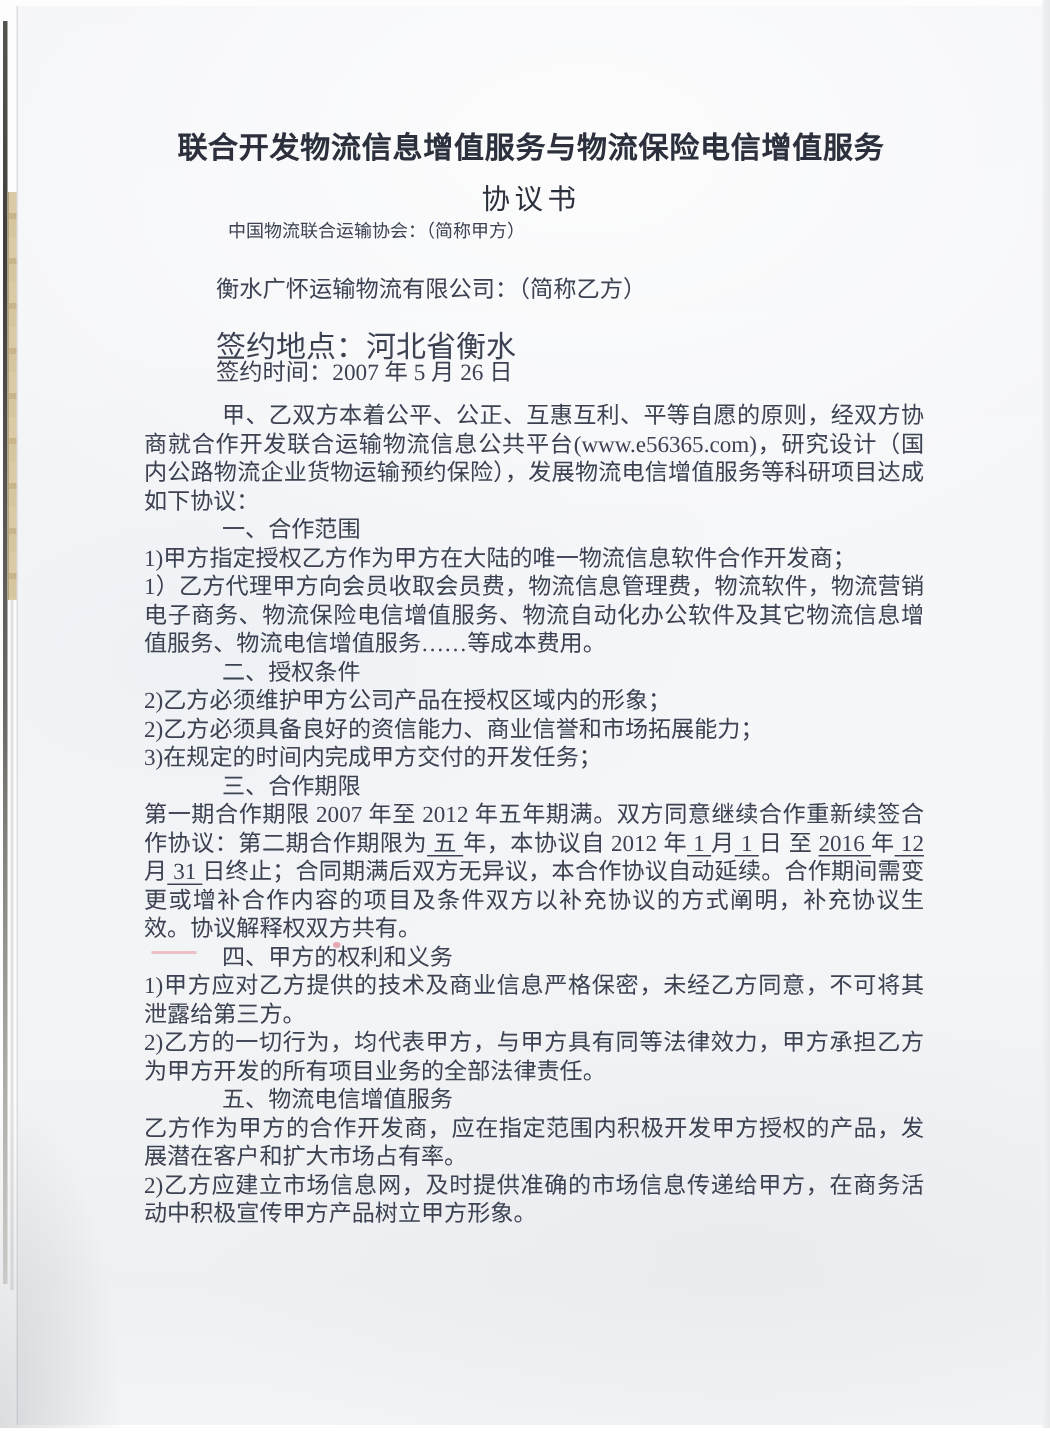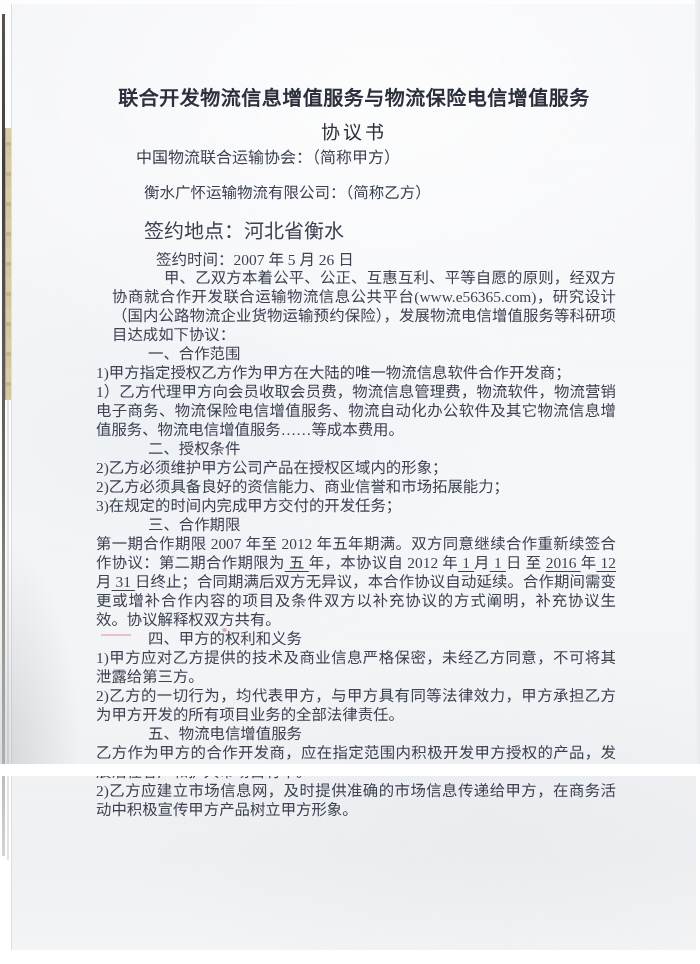--- a/index.html
+++ b/index.html
@@ -1,20 +1,20 @@
 <!DOCTYPE html>
 <html lang="zh-CN"><head>
 <meta charset="utf-8">
 <style>
   html,body{margin:0;padding:0;}
   body{
     width:700px;height:964px;overflow:hidden;background:#ffffff;
     font-family:"Liberation Serif","DejaVu Serif",serif;
   }
-  .scan{position:relative;width:700px;height:776px;background:#fdfdfd;}
+  .scan{position:relative;width:700px;height:964px;background:#fdfdfd;}
   
   .paper{
     position:absolute;left:11px;top:4px;width:684px;height:946px;
     background:
       radial-gradient(120% 55% at 55% 10%, rgba(255,255,255,.75), rgba(255,255,255,0) 60%),
       radial-gradient(80% 35% at 18% 46%, rgba(232,236,241,.55), rgba(232,236,241,0) 70%),
       radial-gradient(70% 25% at 70% 88%, rgba(228,231,235,.5), rgba(228,231,235,0) 75%),
       linear-gradient(180deg,#f4f5f8 0%,#f6f7f9 55%,#eef0f2 90%,#f3f4f6 100%);
     border-left:1px solid #dcdee1;
     color:#3c4252;
@@ -36,30 +36,30 @@
   .speck-red-2{position:absolute;left:101px;top:634px;width:30px;height:2px;
     background:rgba(224,118,130,.4);}
   .speck-gray{position:absolute;left:111px;top:7px;width:6px;height:5px;
     background:rgba(120,126,138,.35);border-radius:1px;}
 
   
   .doc-title{position:absolute;left:0;top:78px;width:100%;margin:0;text-align:center;
     font-size:20px;font-weight:bold;letter-spacing:.5px;color:#2b303c;}
   .doc-subtitle{position:absolute;left:0;top:113px;width:100%;margin:0;text-align:center;
     font-size:19px;font-weight:normal;letter-spacing:3px;color:#2b303c;}
-  .party-a{position:absolute;left:124px;top:140px;margin:0;font-size:16px;}
+  .party-a{position:absolute;left:140px;top:140px;margin:0;font-size:12px;}
   .party-b{position:absolute;left:132px;top:176px;margin:0;font-size:15.5px;}
   .sign-place{position:absolute;left:132px;top:211px;margin:0;font-size:20px;font-family:Liberation Mono, monospace;}
-  .sign-date{position:absolute;left:132px;top:231px;margin:12px;font-size:15.5px;}
+  .sign-date{position:absolute;left:132px;top:231px;margin:0;font-size:15.5px;}
 
   
   .flow{position:absolute;left:84px;top:264px;width:520px;
     font-size:15.4px;line-height:19px;text-align:justify;}
   .flow p{margin:0;}
-  .flow .indent{text-indent:52px;margin-left:16px;}
+  .flow .indent{text-indent:52px;}
   .flow .heading{text-indent:52px;}
   .u{text-decoration:underline;text-underline-offset:3px;}
 </style>
 </head>
 <body>
 
 <div class="scan">
 
   <div class="edge-dark"></div>
   <div class="binder-strip"></div>

